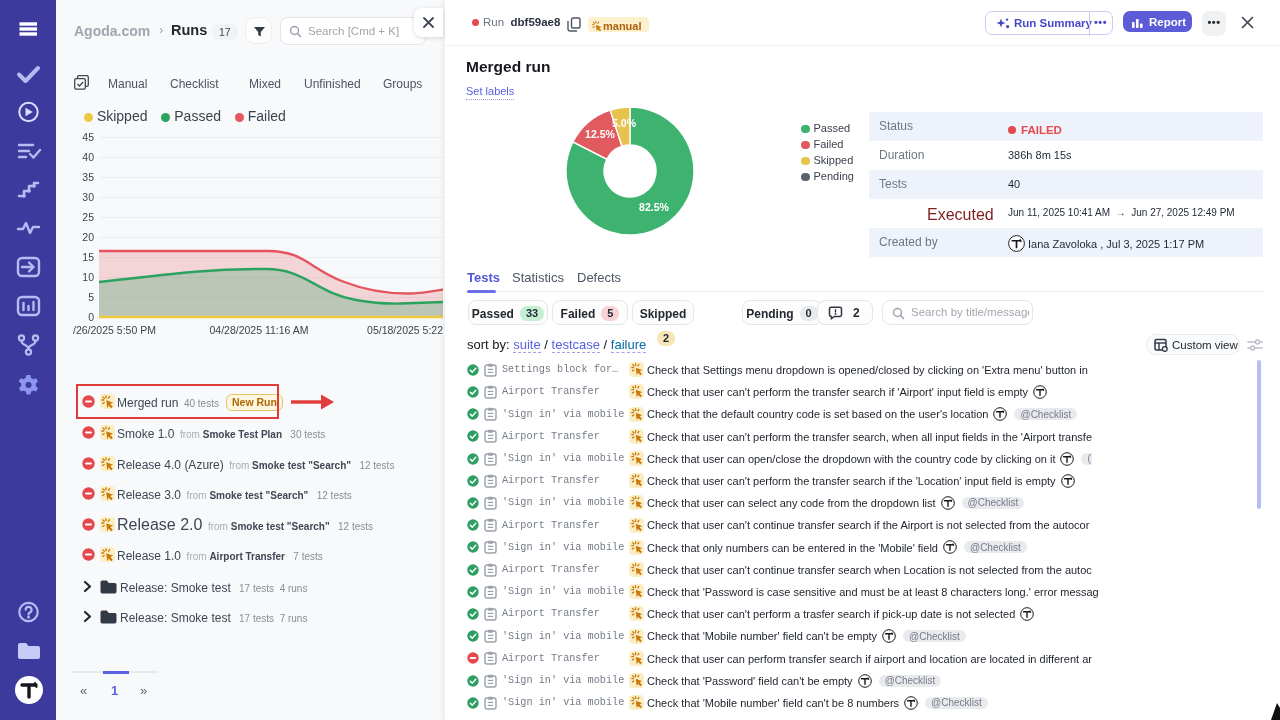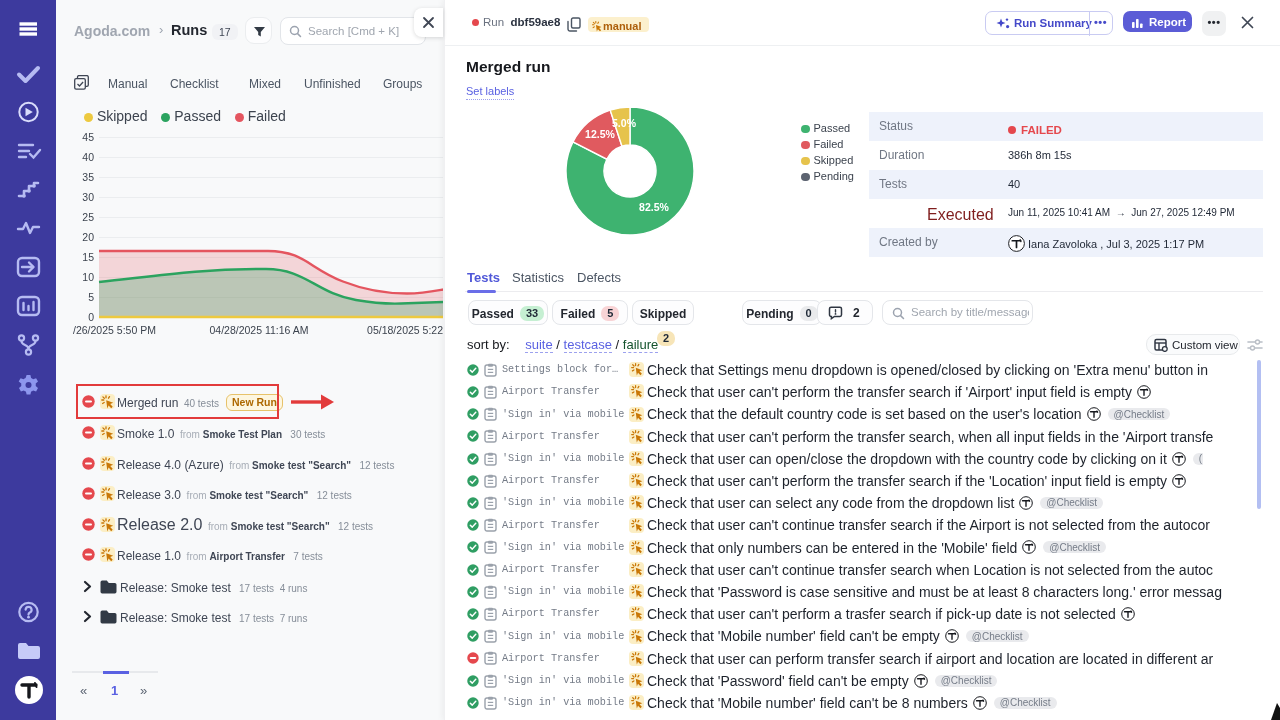--- a/index.html
+++ b/index.html
@@ -10,21 +10,21 @@
 .sic { position:absolute; left:0; width:57px; text-align:center; }
 #leftpanel { position:absolute; left:56px; top:0; width:388px; height:720px; background:#f8f9fa; }
 #rightpanel { position:absolute; left:444px; top:0; width:836px; height:720px; background:#fff; box-shadow:-2px 0 6px rgba(0,0,0,0.05); border-left:1px solid #f0f0f2; }
 
 .trow { position:absolute; left:22px; width:794px; height:22px; white-space:nowrap; overflow:hidden; }
 .trow > * { vertical-align:middle; }
 .gic { margin-right:5px; width:12px; height:12px; }
 .cic { margin-right:5px; }
 .suite { display:inline-block; width:126px; font-family:"Liberation Mono", monospace; font-size:10.2px; color:#747b87; overflow:hidden; text-overflow:clip; white-space:nowrap; margin-right:1px; }
 .mic { display:inline-block; width:15px; height:15px; background:#fbeec5; border-radius:4px; margin-right:3px; text-align:center; }
-.ttl { font-size:14px; color:#1d222b; }
+.ttl { font-size:11px; color:#1d222b; }
 .tic { margin-left:5px; }
 .chkb { display:inline-block; background:#e9eaed; border-radius:8px; font-size:10px; color:#757c88; padding:0.5px 6px; margin-left:7px; }
 </style>
 </head>
 <body>
 <div id="sidebar">
 <svg class="sic" style="top:21px" width="57" height="16" viewBox="0 0 57 16">
       <g stroke="#ffffff" stroke-width="3.4">
         <line x1="19.5" y1="3" x2="37" y2="3"></line>
         <line x1="19.5" y1="8" x2="37" y2="8"></line>
@@ -393,21 +393,21 @@
       </div>
   <div class="abs" style="left:437px;top:300px;width:151px;height:25px;background:#fff;border:1px solid #e4e6ea;border-radius:8px;">
       <svg class="abs" style="left:9px;top:6px" width="13" height="13" viewBox="0 0 13 13">
           <circle cx="5.5" cy="5.5" r="4" fill="none" stroke="#9ca3af" stroke-width="1.5"></circle>
           <line x1="8.6" y1="8.6" x2="11.5" y2="11.5" stroke="#9ca3af" stroke-width="1.5" stroke-linecap="round"></line>
         </svg>
       <div class="abs" style="left:28px;top:5px;width:118px;overflow:hidden;font-size:11.5px;color:#a0a6af;white-space:nowrap;">Search by title/message</div>
       </div>
   </div>
 
-  <div class="abs" style="left:22px;top:337px;font-size:13px;color:#16181d;">sort by: <span style="color:#5a61e2;border-bottom:1px dashed #9ca1ee;font-weight:400;margin-left:12px;">suite</span> / <span style="color:#5a61e2;border-bottom:1px dashed #9ca1ee;font-weight:400;">testcase</span> / <span style="color:#14532d;border-bottom:1px dashed #9ca1ee;font-weight:400;">failure</span></div>
+  <div class="abs" style="left:22px;top:337px;font-size:13px;color:#16181d;">sort by: <span style="color:#5a61e2;border-bottom:1px dashed #9ca1ee;font-weight:400;">suite</span> / <span style="color:#5a61e2;border-bottom:1px dashed #9ca1ee;font-weight:400;">testcase</span> / <span style="color:#0369a1;border-bottom:1px dashed #9ca1ee;font-weight:400;">failure</span></div>
   <div class="abs" style="left:701px;top:334px;width:94px;height:21px;background:#fafbfc;border:1px solid #e8eaec;border-radius:10px;">
     <svg class="abs" style="left:7px;top:3px" width="14" height="14" viewBox="0 0 14 14">
         <rect x="1" y="1.5" width="11" height="10.5" rx="1.5" fill="none" stroke="#2f3642" stroke-width="1.5"></rect>
         <line x1="1" y1="5" x2="12" y2="5" stroke="#2f3642" stroke-width="1.4"></line>
         <line x1="5" y1="5" x2="5" y2="12" stroke="#2f3642" stroke-width="1.4"></line>
         <circle cx="10.8" cy="11" r="2.4" fill="#fafbfc" stroke="#2f3642" stroke-width="1.3"></circle>
       </svg>
     <div class="abs" style="left:25px;top:4px;font-size:11.5px;color:#23272f;white-space:nowrap;">Custom view</div>
   </div>
   <svg class="abs" style="left:802px;top:338px" width="16" height="14" viewBox="0 0 16 14">

